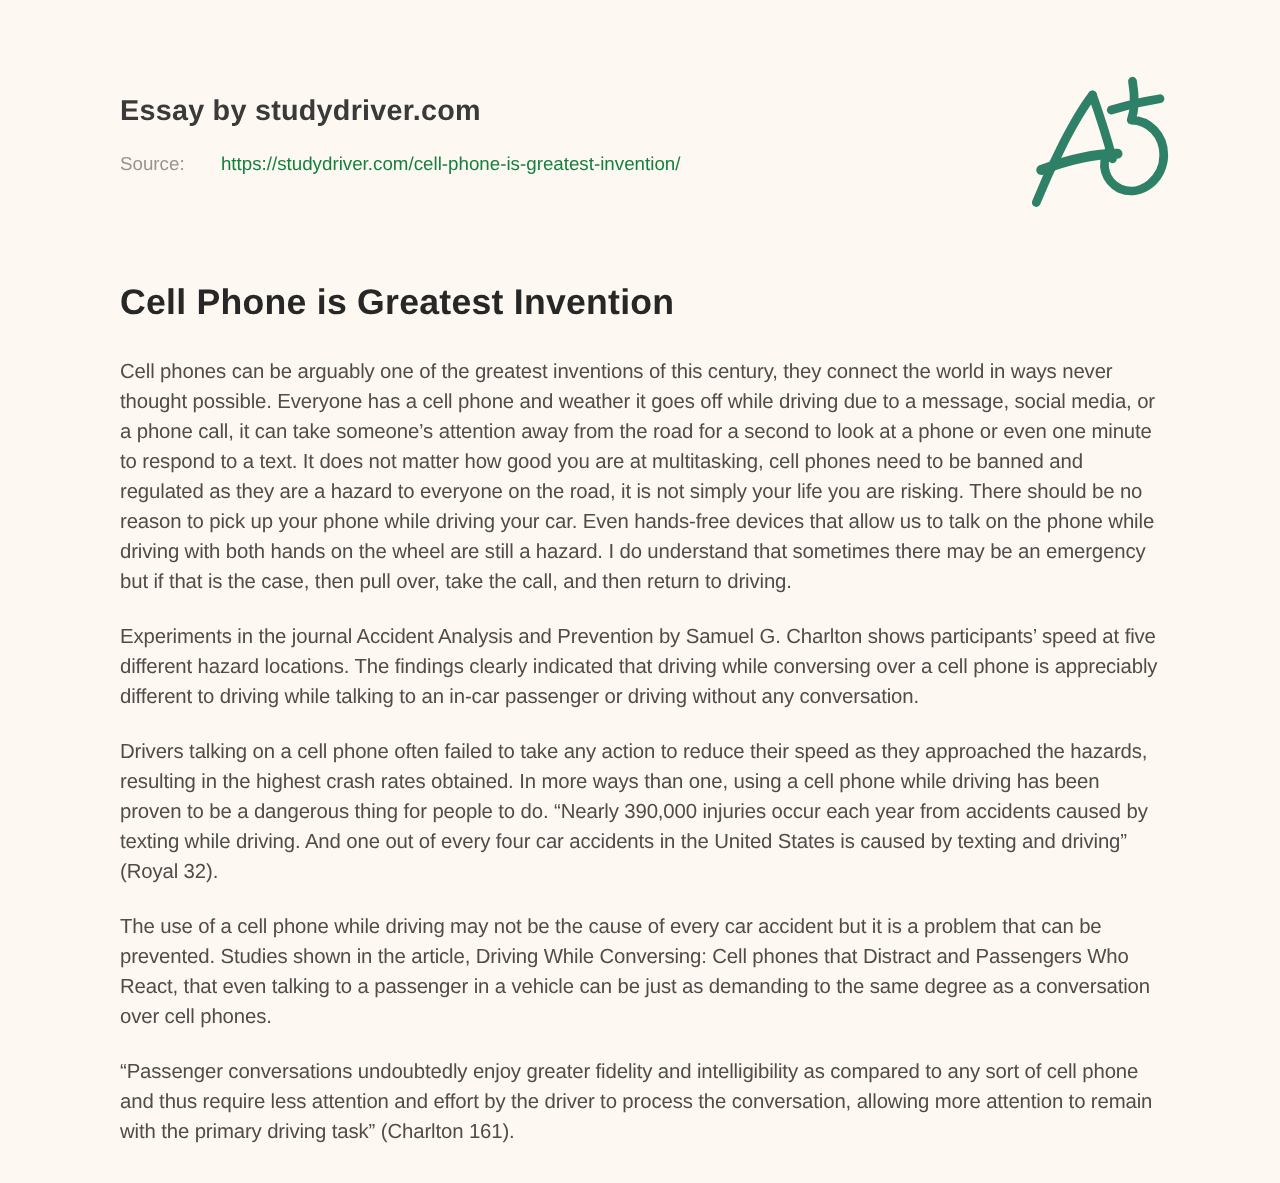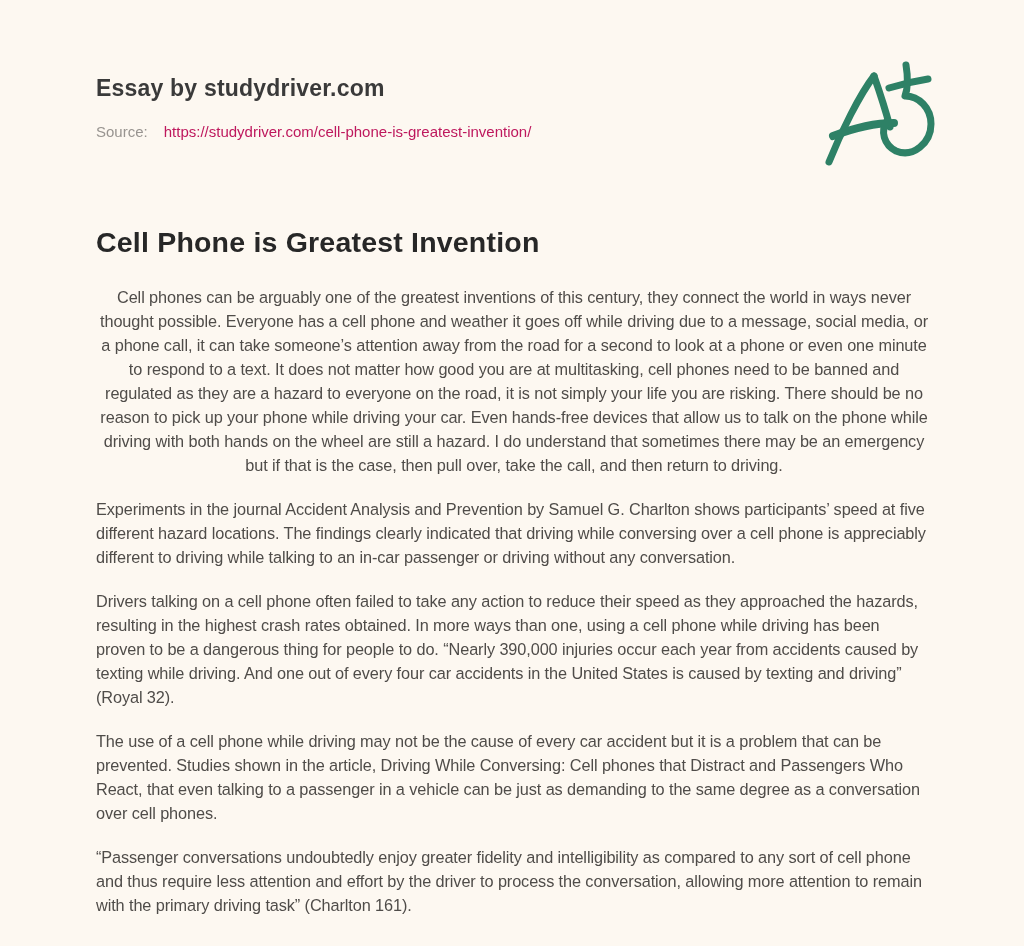--- a/index.html
+++ b/index.html
@@ -26,23 +26,23 @@
     font-weight: 700;
     color: #3a3a3a;
     letter-spacing: 0.2px;
   }
   .source-line {
     margin-top: 21px;
     font-size: 15px;
     line-height: 17px;
     color: #989490;
   }
-  .source-line .label { margin-right: 4px; }
+  .source-line .label { margin-right: 17px; }
   .source-line a {
-    color: #be185d;
+    color: #15803d;
     text-decoration: none;
     cursor: pointer;
     padding-left: 12px;
   }
   .logo {
     position: absolute;
     top: 50px;
     left: 810px;
     width: 150px;
     height: 120px;
@@ -57,21 +57,21 @@
     letter-spacing: 0.2px;
   }
   .article-body p {
     margin: 20px 0 0 0;
     max-width: 838px;
     font-size: 16.3px;
     line-height: 24px;
     letter-spacing: -0.1px;
     color: #4f4c49;
   }
-  .article-body p:first-child { margin-top: 26px; text-align: center; }
+  .article-body p:first-child { margin-top: 26px; }
 </style>
 </head>
 <body>
 
 <div class="page">
 
   <header>
     <h2 class="brand-title">Essay by studydriver.com</h2>
 
     <div class="source-line">

